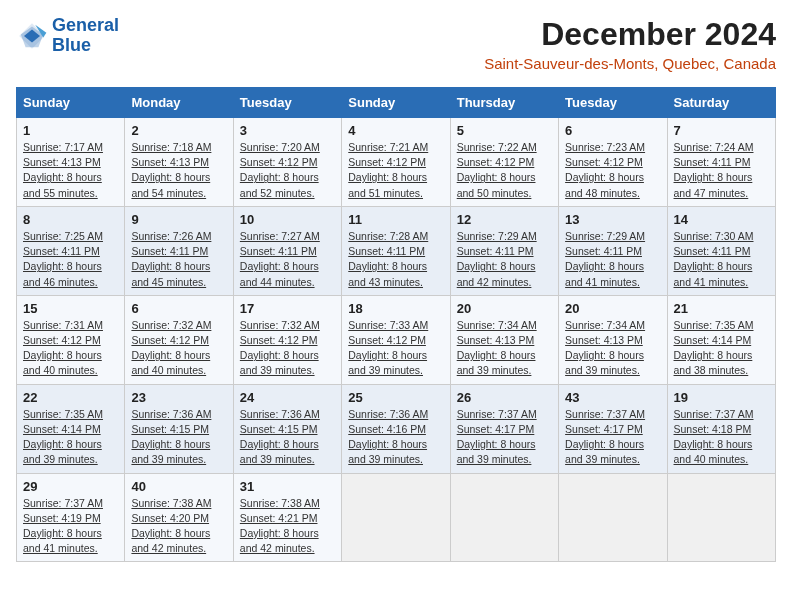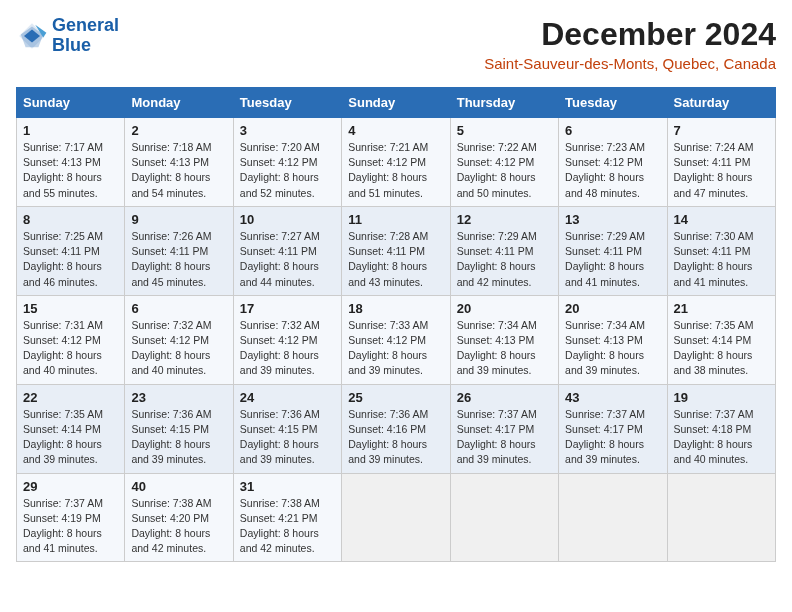--- a/index.html
+++ b/index.html
@@ -80,20 +80,21 @@
       font-size: 13px;
       font-weight: bold;
       color: #222;
       display: block;
       margin-bottom: 2px;
     }
     .day-detail {
       color: #333;
       font-size: 10.5px;
       line-height: 1.45;
+      text-decoration: underline;
     }
     .empty-cell {
       background: #f0f0f0 !important;
     }
   </style>
 </head>
 <body>
 
 <div class="header-area">
   <div class="logo">

